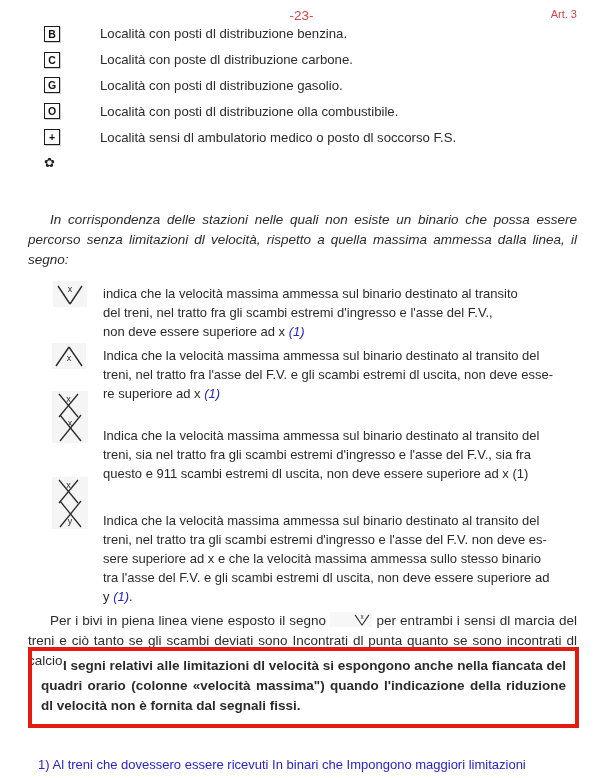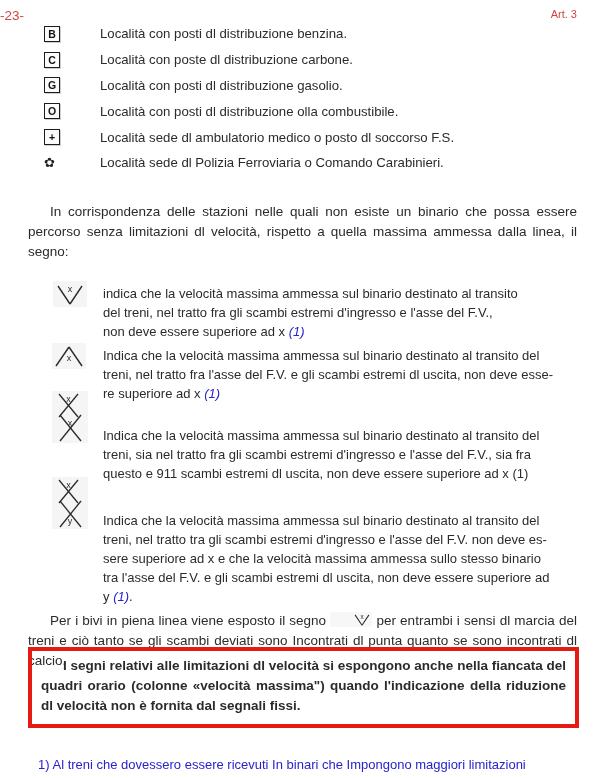--- a/index.html
+++ b/index.html
@@ -1,35 +1,35 @@
 <!DOCTYPE html>
 <html><head>
 <meta charset="utf-8">
 <style>
   html,body{margin:0;padding:0;background:#ffffff;}
   .page{
     position:relative;width:603px;height:778px;background:#ffffff;overflow:hidden;
     font-family:"Liberation Sans",sans-serif;color:#2b2b2b;
   }
-  .hdr-page{position:absolute;top:8px;left:0;right:0;text-align:left;
+  .hdr-page{position:absolute;top:8px;left:0;right:0;text-align:center;
     color:#d04545;font-size:13.5px;}
   .hdr-art{position:absolute;top:8px;right:26px;color:#d04545;font-size:11px;}
 
   .legend{position:absolute;top:21px;left:44px;right:20px;}
   .legend-row{display:flex;align-items:center;height:25.8px;}
   .legend-iconcol{flex:0 0 56px;display:flex;align-items:center;}
   .boxed-letter{display:inline-flex;width:14px;height:14px;border:1.7px solid #1c1c1c;
     align-items:center;justify-content:center;font-weight:bold;font-size:10.5px;
     background:#fbfbfb;box-shadow:1px 1px 0 #cfcfcf;color:#111;}
   .glyph-rosette{font-size:13px;color:#222;line-height:1;}
   .legend-label{font-size:13.2px;white-space:nowrap;text-align:center;}
 
   .para{position:absolute;left:28px;width:549px;font-size:13.5px;line-height:20px;
     text-align:justify;text-indent:22px;}
-  .intro{top:202px;}
+  .intro{top:210px;font-style:italic;}
   .bivi{top:611px;}
 
   .sign-sym{position:absolute;background:#f5f5f5;line-height:0;}
   .sign-text{position:absolute;left:103px;font-size:13px;line-height:19px;}
   .sign-text .ln{white-space:nowrap;}
   .ref-blue{color:#2823cb;font-style:italic;}
   .ref-dark{color:#2b2b2b;}
 
   .redbox{position:absolute;top:647px;left:28px;width:525px;border:4px solid #e31b12;
     padding:5px 9px 8px 9px;font-weight:bold;}
@@ -73,27 +73,26 @@
     <div class="legend-row">
       <span class="legend-iconcol">
           <span class="boxed-letter">O</span>
         </span>
       <span class="legend-label">Località con posti dl distribuzione olla combustibile.</span>
     </div>
     <div class="legend-row">
       <span class="legend-iconcol">
           <span class="boxed-letter">+</span>
         </span>
-      <span class="legend-label">Località sede dl ambulatorio medico o posto dl soccorso F.S.</span>
+      <span class="legend-label">Località sensi dl ambulatorio medico o posto dl soccorso F.S.</span>
     </div>
     <div class="legend-row">
       <span class="legend-iconcol">
           <span class="glyph-rosette">✿</span>
         </span>
-      <span class="legend-label">Località sede dl Polizia Ferroviaria o Comando Carabinieri.</span>
     </div>
   </div>
 
   <div class="para intro">In corrispondenza delle stazioni nelle quali non esiste un binario che possa essere percorso senza limitazioni dl velocità, rispetto a quella massima ammessa dalla linea, il segno:</div>
 
   <div class="sign-sym" style="top:281px;left:53px;">
     <svg width="34" height="26" viewBox="0 0 34 26">
       <line x1="5" y1="5" x2="17" y2="23" stroke="#2b2b2b" stroke-width="1.4"></line>
       <line x1="29" y1="5" x2="17" y2="23" stroke="#2b2b2b" stroke-width="1.4"></line>
       <text x="17" y="11" font-size="9" text-anchor="middle" fill="#2b2b2b">x</text>

